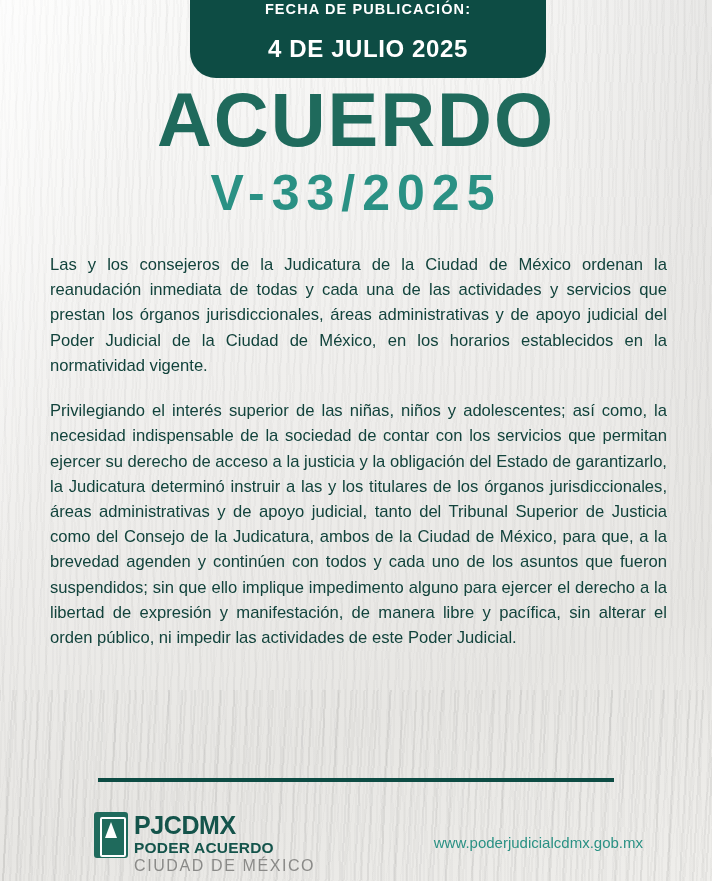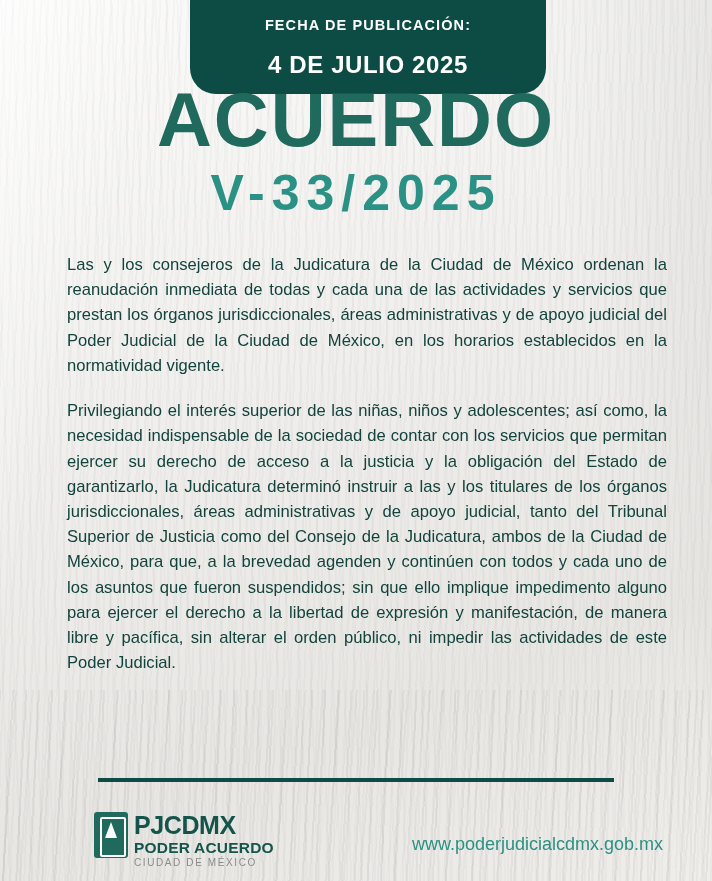--- a/index.html
+++ b/index.html
@@ -43,21 +43,21 @@
     opacity: .85;
     pointer-events: none;
   }
 
   
   .date-banner {
     position: absolute;
     left: 190px;
     top: 0;
     width: 356px;
-    padding: 16px 0 14px;
+    padding: 0 0 14px;
     background: #0d4c44;
     border-radius: 0 0 26px 26px;
     text-align: center;
     color: #ffffff;
   }
   .date-label {
     font-size: 14.5px;
     font-weight: bold;
     letter-spacing: 1.1px;
     line-height: 1.25;
@@ -97,21 +97,20 @@
   
   .body-text {
     position: absolute;
     left: 50px;
     right: 45px;
     top: 252px;
     color: #12433c;
     font-size: 16.6px;
     line-height: 1.52;
     text-align: justify;
-    margin-left: 17px;
   }
   .body-text p {
     margin: 0 0 20px 0;
   }
   .body-text p:last-child { margin-bottom: 0; }
 
   
   .footer-rule {
     position: absolute;
     left: 98px;
@@ -168,30 +167,30 @@
     letter-spacing: -0.4px;
   }
   .logo-name {
     font-size: 15.5px;
     font-weight: bold;
     color: #14544b;
     letter-spacing: 0.2px;
     margin-top: 2px;
   }
   .logo-city {
-    font-size: 10px;
+    font-size: 16px;
     color: #8a8a88;
     letter-spacing: 1.6px;
     margin-top: 2px;
   }
   .site-url {
     position: absolute;
-    right: 4px;
+    right: 24px;
     top: 28px;
-    font-size: 18px;
+    font-size: 15px;
     color: #2a9184;
     text-decoration: none;
   }
 </style>
 </head>
 <body>
 
 <div class="poster">
 
   <div class="paper-texture"></div>

